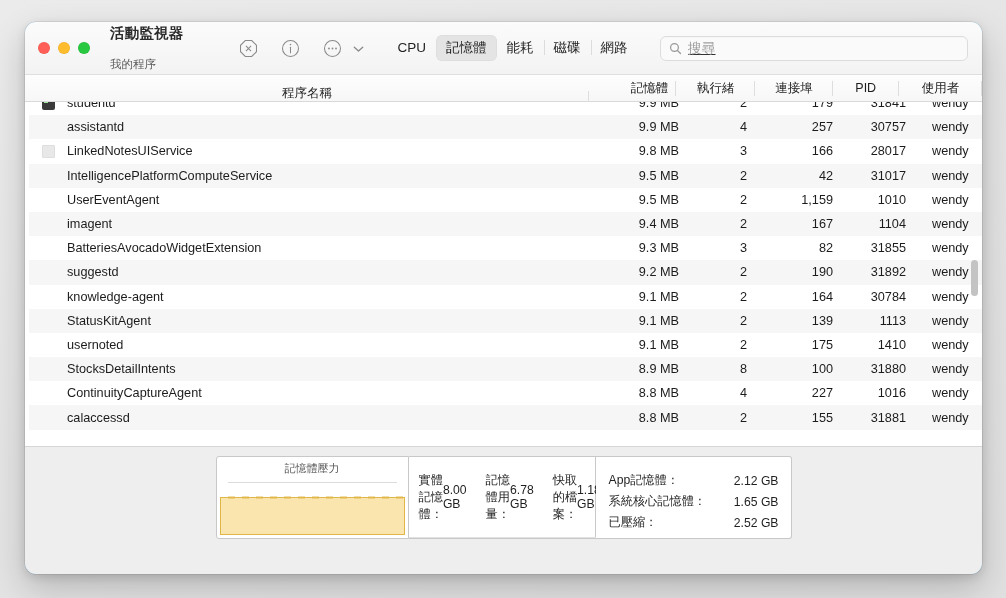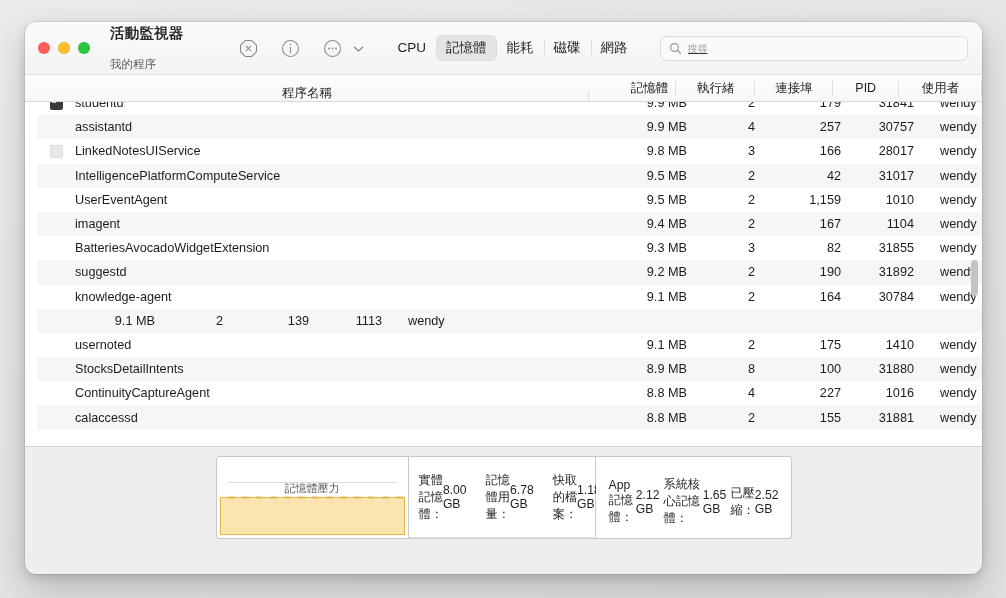--- a/index.html
+++ b/index.html
@@ -110,21 +110,21 @@
     background: #fafafa;
     border: 0.5px solid #dcdcdc;
     border-radius: 6px;
     display: flex; align-items: center;
     padding: 0 8px;
     box-shadow: inset 0 1px 1px rgba(0,0,0,0.015);
   }
   .search .mag { color: #9a9a9a; display: flex; margin-right: 6px; }
   .search-input {
     border: none; outline: none; background: transparent;
-    font-family: inherit; font-size: 10px; color: #333;
+    font-family: inherit; font-size: 14px; color: #333;
     width: 100%;
     text-decoration: underline;
   }
   .search-input::placeholder { color: #a0a0a0; }
 
   
   .colhead {
     flex: 0 0 27px;
     height: 27px;
     background: linear-gradient(#fdfdfd, #f7f7f7);
@@ -159,21 +159,21 @@
   .ch-pid    { width: 67px;  justify-content: center; }
   .ch-user   { width: 84px;  justify-content: center; }
 
   
   .tablewrap {
     flex: 1 1 auto;
     position: relative;
     overflow: hidden;
     background: #fff;
   }
-  .rows { position: absolute; left: 12px; right: 0; top: -11px; }
+  .rows { position: absolute; left: 4px; right: 0; top: -11px; }
   .row {
     height: 24.2px;
     display: flex;
     align-items: center;
     font-size: 12.7px;
     color: #1c1c1c;
   }
   .row.alt { background: #f6f6f6; }
   .cell { white-space: nowrap; overflow: hidden; }
   .c-icon {
@@ -235,21 +235,21 @@
     background: #ffffff;
     border: 0.5px solid #c8c8c8;
     border-radius: 3px 0 0 3px;
     position: relative;
     overflow: hidden;
   }
   .pressure-title {
     text-align: center;
     font-size: 11px;
     color: #5a5a5a;
-    padding-top: 24px;
+    padding-top: 4px;
   }
   .pressure-rule {
     position: absolute;
     left: 11px; right: 11px; top: 25px;
     height: 1px; background: #dcdcdc;
   }
   .pressure-fill {
     position: absolute;
     left: 3px; right: 3px; bottom: 3px;
     height: 38px;
@@ -283,21 +283,21 @@
   }
   .memrow:last-child { border-bottom: none; }
   .memrow .val { font-variant-numeric: tabular-nums; }
 
   .memtable2 {
     width: 196px; height: 83px;
     background: #ffffff;
     border: 0.5px solid #c8c8c8;
     border-left: none;
     border-radius: 0 3px 3px 0;
-    display: flex; flex-direction: row;
+    display: flex; flex-direction: column;
     justify-content: center;
     padding: 8px 12px 0 13px;
     gap: 4px;
   }
   .m2row {
     display: flex; align-items: center;
     justify-content: space-between;
     font-size: 12.2px;
     color: #1f1f1f;
   }
@@ -474,20 +474,21 @@
           <div class="cell c-icon"></div>
           <div class="cell c-name">knowledge-agent</div>
           <div class="cell c-mem">9.1 MB</div>
           <div class="cell c-thr">2</div>
           <div class="cell c-port">164</div>
           <div class="cell c-pid">30784</div>
           <div class="cell c-user">wendy</div>
         </div>
         <div class="row alt">
           <div class="cell c-icon"></div>
+          <div class="cell c-name">StatusKitAgent</div>
           <div class="cell c-mem">9.1 MB</div>
           <div class="cell c-thr">2</div>
           <div class="cell c-port">139</div>
           <div class="cell c-pid">1113</div>
           <div class="cell c-user">wendy</div>
         </div>
         <div class="row">
           <div class="cell c-icon"></div>
           <div class="cell c-name">usernoted</div>
           <div class="cell c-mem">9.1 MB</div>

